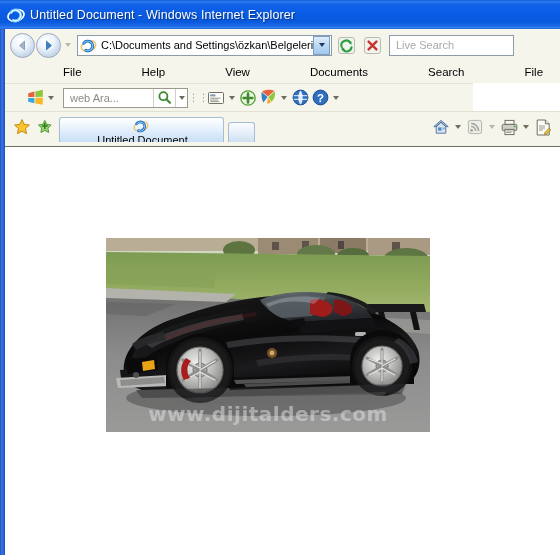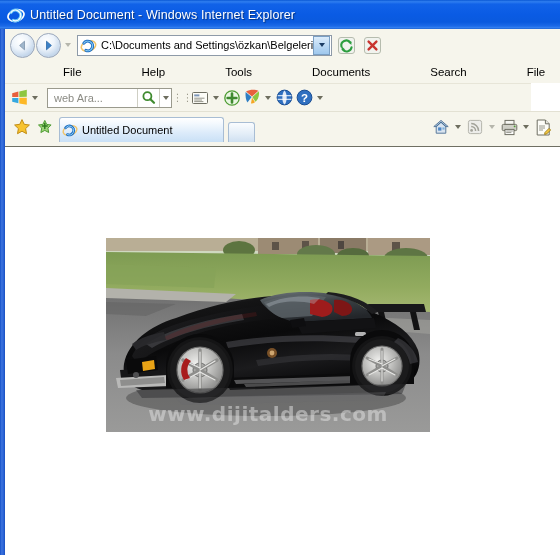--- a/index.html
+++ b/index.html
@@ -119,25 +119,25 @@
   }
   .menuitem {
     font-size: 11.5px; color: #000000;
     padding: 2px 8px;
     white-space: nowrap;
     margin-left: 44px;
   }
 
   
   .livetoolbar {
-    position: absolute; left: 5px; top: 83px; width: 526px; height: 28px;
+    position: absolute; left: 5px; top: 83px; width: 468px; height: 28px;
     background: #f6f5ec;
     border-top: 1px solid #e7e5d8;
     display: flex; align-items: center;
-    padding-left: 4px;
+    padding-left: 20px;
   }
   .tb-icon { width: 20px; height: 20px; flex: 0 0 20px; display: flex; align-items: center; justify-content: center; }
   .tb-caret { width: 12px; height: 20px; flex: 0 0 12px; display: flex; align-items: center; justify-content: center; }
   .tb-grip { width: 9px; height: 18px; flex: 0 0 9px; margin: 0 3px;
              display: flex; align-items: center; justify-content: center; color: #9c9a8c; font-size: 10px; }
   .tb-search {
     flex: 0 0 125px; height: 20px; margin-left: 6px; margin-right: 3px;
     background: #ffffff; border: 1px solid #9a9a8d;
     display: flex; align-items: center;
   }
@@ -163,20 +163,21 @@
   .tab-strip { display: flex; align-items: flex-end; margin-left: 4px; }
   .tab {
     height: 25px; width: 165px;
     background: linear-gradient(to bottom, #ffffff 0%, #f4f9fe 22%, #dcebfa 62%, #c9e0f6 100%);
     border: 1px solid #a8bdd4;
     border-bottom: none;
     border-radius: 3px 3px 0 0;
     display: flex; align-items: center;
     padding-left: 2px;
     position: relative;
+    flex-direction: column;
   }
   .tab-icon { width: 16px; height: 16px; flex: 0 0 16px; margin-right: 4px; }
   .tab-label { font-size: 11px; color: #000000; white-space: nowrap; overflow: hidden; }
   .newtab {
     width: 27px; height: 20px; margin-left: 4px; margin-bottom: 0;
     background: linear-gradient(to bottom, #fafcfe 0%, #e4eef8 55%, #cfe0f1 100%);
     border: 1px solid #a8bdd4;
     border-bottom: none;
     border-radius: 3px 3px 0 0;
   }
@@ -277,26 +278,29 @@
       </svg>
     </div>
 
     <div class="navicon-btn">
       <svg width="19" height="19" viewBox="0 0 19 19">
         <rect x="1.5" y="1.5" width="16" height="16" rx="2.5" fill="#f1f3ee" stroke="#b6bcae" stroke-width="1"></rect>
         <path d="M5.6 5.6 L13.4 13.4 M13.4 5.6 L5.6 13.4" stroke="#c8342f" stroke-width="2.4" stroke-linecap="round"></path>
       </svg>
     </div>
 
+    <div class="searchbox-right">
+      <span class="ph">Live Search</span>
+    </div>
   </div>
 
   <div class="menubar">
     <div class="menuitem">File</div>
     <div class="menuitem">Help</div>
-    <div class="menuitem">Tools</div>
+    <div class="menuitem">View</div>
     <div class="menuitem">Documents</div>
     <div class="menuitem">Search</div>
     <div class="menuitem">File</div>
   </div>
 
   <div class="livetoolbar">
 
     <div class="tb-icon">
       <svg width="17" height="17" viewBox="0 0 17 17">
         <path d="M1.2 4.2 L7.4 2.6 L7.4 7.9 L1.2 8.1 Z" fill="#e8603c"></path>

